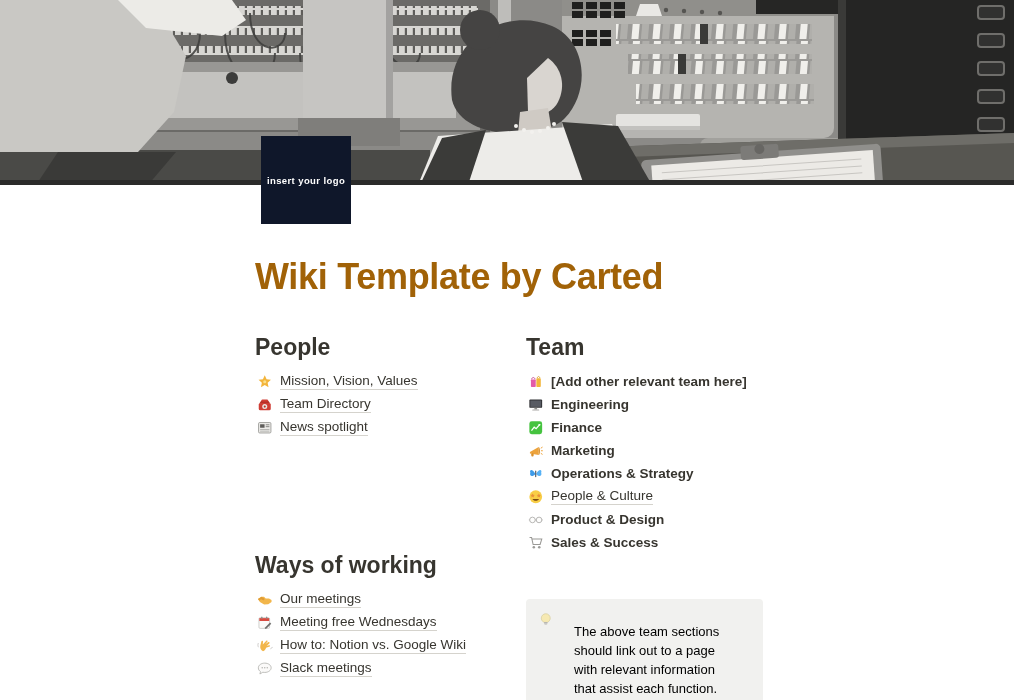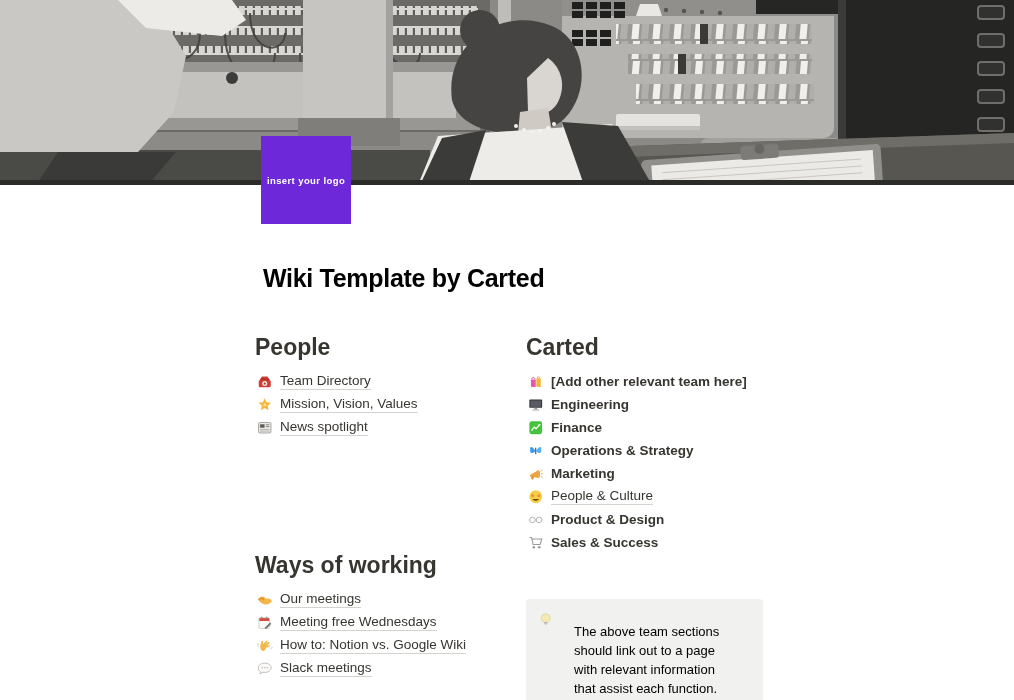--- a/index.html
+++ b/index.html
@@ -3,22 +3,22 @@
 <meta charset="utf-8">
 <style>
   html,body{margin:0;padding:0;background:#fff;}
   .stage{position:relative;width:1014px;height:700px;overflow:hidden;background:#fff;
          font-family:"Liberation Sans","DejaVu Sans",sans-serif;color:#37352f;}
   .cover{position:absolute;left:0;top:0;width:1014px;height:185px;overflow:hidden;}
   .cover svg{display:block;}
   .logo{position:absolute;left:261px;top:136px;width:90px;height:88px;background:#4226a0;
         display:flex;align-items:center;justify-content:center;}
   .logo span{color:#fff;font-size:9.5px;font-weight:bold;letter-spacing:.4px;}
-  .title{position:absolute;left:255px;top:256px;margin:8px;font-size:25px;font-weight:bold;
-         letter-spacing:-.3px;color:#000000;}
+  .title{position:absolute;left:255px;top:256px;margin:0;font-size:36px;font-weight:bold;
+         letter-spacing:-.3px;color:#a16207;}
   .section{position:absolute;}
   .section h2{margin:0 0 9px 0;font-size:23px;font-weight:bold;color:#37352f;}
   .section ul{list-style:none;margin:0;padding:0 0 0 2px;}
   .section li{display:flex;align-items:center;height:23px;gap:7px;cursor:pointer;}
   .emoji{width:16px;height:16px;display:flex;align-items:center;justify-content:center;flex:none;}
   .emoji svg{width:15.5px;height:15.5px;display:block;}
   .label{font-size:13.5px;line-height:16px;color:#37352f;font-weight:normal;}
   .label.bold{font-weight:bold;}
   .label.underline{border-bottom:1px solid #d5d3cd;}
   .sec-company{left:255px;top:334px;width:250px;}
@@ -147,68 +147,68 @@
           <circle cx="524" cy="130" r="2"></circle>
           <circle cx="532" cy="132" r="2"></circle>
         <circle cx="540" cy="131" r="2"></circle>
           <circle cx="548" cy="128" r="2"></circle>
           <circle cx="554" cy="124" r="2"></circle>
       </g>
       <rect x="0" y="180" width="1014" height="5" fill="#2b2b2a"></rect>
     </svg>
   </div>
 
-  <div class="logo" style="background: #6d28d9;">
+  <div class="logo" style="background: #0f172a;">
     <span>insert your logo</span>
   </div>
 
   <h1 class="title">Wiki Template by Carted</h1>
 
   <div class="section sec-company">
     <h2>People</h2>
     <ul>
+        <li>
+          <span class="emoji">
+            <svg viewBox="0 0 16 16">
+              <path d="M8 1.2 9.9 5.4 14.4 6 11 9.1 11.9 13.7 8 11.4 4.1 13.7 5 9.1 1.6 6 6.1 5.4z" fill="#f3b53c"></path>
+              <circle cx="8" cy="8" r="1.6" fill="#fbe08a"></circle>
+            </svg>
+          </span>
+          <span class="label underline">Mission, Vision, Values</span>
+        </li>
         <li>
           <span class="emoji">
             <svg viewBox="0 0 16 16">
               <path d="M2.5 6.5 4.5 3.6h7L13.5 6.5z" fill="#b63028"></path>
               <rect x="4.6" y="2.6" width="6.8" height="2" rx="1" fill="#cf3d34"></rect>
               <rect x="1.8" y="6.2" width="12.4" height="7.6" rx="1.6" fill="#cf3d34"></rect>
               <circle cx="8" cy="9.9" r="2.6" fill="#e9e6e2"></circle>
               <circle cx="8" cy="9.9" r="1.1" fill="#b63028"></circle>
             </svg>
           </span>
           <span class="label underline">Team Directory</span>
-        </li>
-        <li>
-          <span class="emoji">
-            <svg viewBox="0 0 16 16">
-              <path d="M8 1.2 9.9 5.4 14.4 6 11 9.1 11.9 13.7 8 11.4 4.1 13.7 5 9.1 1.6 6 6.1 5.4z" fill="#f3b53c"></path>
-              <circle cx="8" cy="8" r="1.6" fill="#fbe08a"></circle>
-            </svg>
-          </span>
-          <span class="label underline">Mission, Vision, Values</span>
         </li>
         <li>
           <span class="emoji">
             <svg viewBox="0 0 16 16">
               <rect x="1.6" y="2.6" width="12.8" height="10.8" rx="1.2" fill="#ecebe8" stroke="#8f8e8b" stroke-width=".8"></rect>
               <rect x="3.2" y="4.4" width="4.6" height="3.6" fill="#5f5e5b"></rect>
               <rect x="9" y="4.4" width="3.8" height="1.1" fill="#8f8e8b"></rect>
               <rect x="9" y="6.3" width="3.8" height="1.1" fill="#8f8e8b"></rect>
               <rect x="3.2" y="9.3" width="9.6" height="1" fill="#b5b4b1"></rect>
               <rect x="3.2" y="11" width="9.6" height="1" fill="#b5b4b1"></rect>
             </svg>
           </span>
           <span class="label underline">News spotlight</span>
         </li>
       </ul>
   </div>
 
   <div class="section sec-teams">
-    <h2>Carted</h2>
+    <h2>Team</h2>
     <ul>
         <li>
           <span class="emoji">
             <svg viewBox="0 0 16 16">
               <path d="M3.8 5.6 C3.8 3 7.2 3 7.2 5.6" fill="none" stroke="#c23d8b" stroke-width=".9"></path>
               <rect x="3" y="5.6" width="5" height="7.8" rx=".8" fill="#e35ba8"></rect>
               <path d="M9.6 4.4 C9.6 2 12.2 2 12.2 4.4" fill="none" stroke="#d39a26" stroke-width=".9"></path>
               <rect x="8.6" y="4.4" width="4.6" height="9" rx=".8" fill="#f3b63a"></rect>
             </svg>
           </span>
@@ -231,37 +231,37 @@
               <rect x="1.4" y="1.4" width="13.2" height="13.2" rx="2.4" fill="#45c33f"></rect>
               <path d="M3.6 11 6.4 7.4 8.4 9 12.2 4.6" fill="none" stroke="#fff" stroke-width="1.3"></path>
               <path d="M12.9 4l-2.6.3 2.1 1.9z" fill="#fff"></path>
             </svg>
           </span>
           <span class="label bold">Finance</span>
         </li>
         <li>
           <span class="emoji">
             <svg viewBox="0 0 16 16">
-              <path d="M7.6 8.2 C5 2.6 1 3.4 2.4 7 C1 10.6 5 11.6 7.6 8.2z" fill="#3d9be9"></path>
-              <path d="M8.4 8.2 C11 2.6 15 3.4 13.6 7 C15 10.6 11 11.6 8.4 8.2z" fill="#56b1f5"></path>
-              <rect x="7.5" y="4.6" width="1" height="7" rx=".5" fill="#2d3a4a"></rect>
-            </svg>
-          </span>
-          <span class="label bold">Operations &amp; Strategy</span>
-        </li>
-        <li>
-          <span class="emoji">
-            <svg viewBox="0 0 16 16">
               <path d="M2 9.4 11 4v8.4L2 10.8z" fill="#eda33b"></path>
               <path d="M11 4c1.8.6 1.8 7.8 0 8.4z" fill="#d98f2b"></path>
               <rect x="3.4" y="10.6" width="2.4" height="3.4" rx="1" fill="#d98f2b"></rect>
               <path d="M13.2 5.4 15 4.2M13.4 8h1.9M13.2 10.6 15 11.8" stroke="#eda33b" stroke-width="1" fill="none"></path>
             </svg>
           </span>
           <span class="label bold">Marketing</span>
+        </li>
+        <li>
+          <span class="emoji">
+            <svg viewBox="0 0 16 16">
+              <path d="M7.6 8.2 C5 2.6 1 3.4 2.4 7 C1 10.6 5 11.6 7.6 8.2z" fill="#3d9be9"></path>
+              <path d="M8.4 8.2 C11 2.6 15 3.4 13.6 7 C15 10.6 11 11.6 8.4 8.2z" fill="#56b1f5"></path>
+              <rect x="7.5" y="4.6" width="1" height="7" rx=".5" fill="#2d3a4a"></rect>
+            </svg>
+          </span>
+          <span class="label bold">Operations &amp; Strategy</span>
         </li>
         <li>
           <span class="emoji">
             <svg viewBox="0 0 16 16">
               <circle cx="8" cy="8" r="6.6" fill="#f8ce46"></circle>
               <path d="M4.8 4.6 5.5 6l1.5.2-1.1 1 .3 1.5L4.8 8 3.4 8.7l.3-1.5-1.1-1L4.1 6z" fill="#e8903a"></path>
               <path d="M11.2 4.6 11.9 6l1.5.2-1.1 1 .3 1.5-1.4-.7-1.4.7.3-1.5-1.1-1L10.5 6z" fill="#e8903a"></path>
               <path d="M4.6 10.2c1 2.4 5.8 2.4 6.8 0z" fill="#7a4a12"></path>
             </svg>
           </span>

